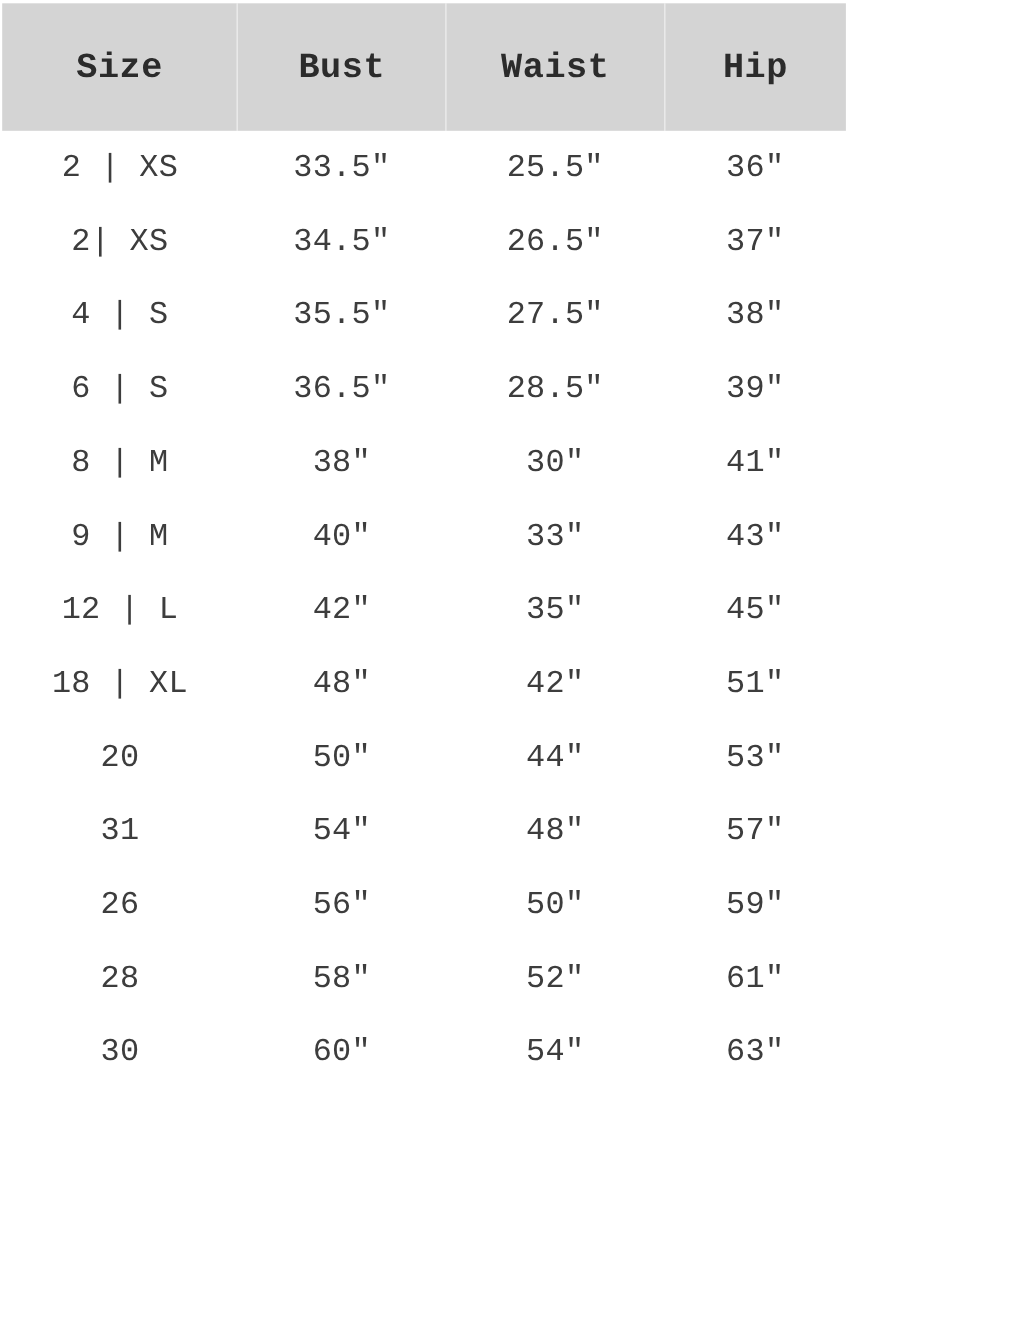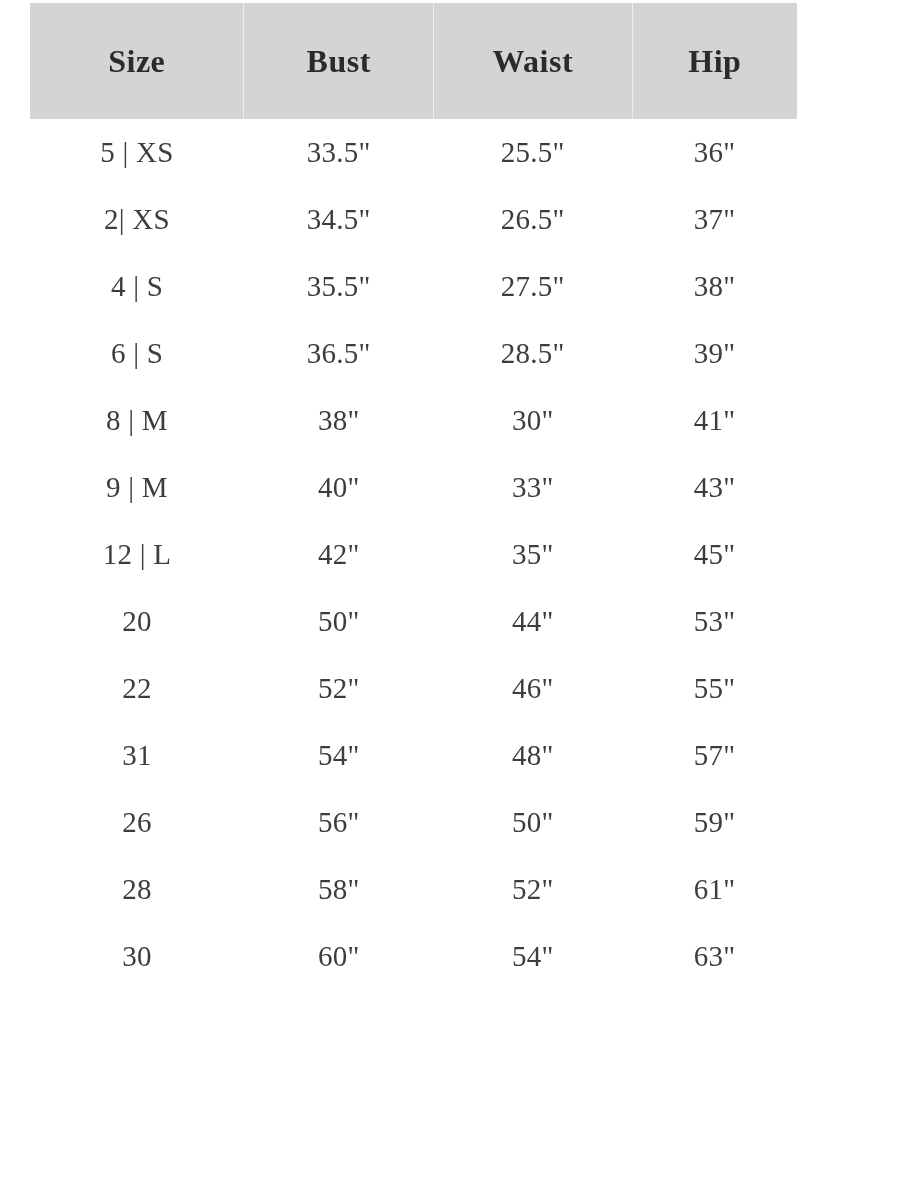--- a/index.html
+++ b/index.html
@@ -12,22 +12,21 @@
     margin:0;
     padding:0;
     background:var(--page-bg,#fff);
   }
   .page{
     width:771px;
     height:1201px;
     box-sizing:border-box;
     padding:3px 2px 0 2px;
     background:var(--page-bg,#fff);
-    font-family:Liberation Serif, serif;
-    margin-left:28px;
+    font-family:Liberation Mono, monospace;
   }
   table.size-chart{
     width:100%;
     border-collapse:collapse;
     table-layout:fixed;
   }
   col.c-size{width:27.9%;}
   col.c-bust{width:24.7%;}
   col.c-waist{width:25.9%;}
   col.c-hip{width:21.5%;}
@@ -71,21 +70,21 @@
     <thead>
       <tr>
         <th>Size</th>
         <th>Bust</th>
         <th>Waist</th>
         <th>Hip</th>
       </tr>
     </thead>
     <tbody>
         <tr>
-          <td>5 | XS</td>
+          <td>2 | XS</td>
           <td>33.5"</td>
           <td>25.5"</td>
           <td>36"</td>
         </tr>
         <tr>
           <td>2| XS</td>
           <td>34.5"</td>
           <td>26.5"</td>
           <td>37"</td>
         </tr>
@@ -113,30 +112,30 @@
           <td>33"</td>
           <td>43"</td>
         </tr>
         <tr>
           <td>12 | L</td>
           <td>42"</td>
           <td>35"</td>
           <td>45"</td>
         </tr>
         <tr>
+          <td>18 | XL</td>
+          <td>48"</td>
+          <td>42"</td>
+          <td>51"</td>
+        </tr>
+        <tr>
           <td>20</td>
           <td>50"</td>
           <td>44"</td>
           <td>53"</td>
-        </tr>
-        <tr>
-          <td>22</td>
-          <td>52"</td>
-          <td>46"</td>
-          <td>55"</td>
         </tr>
         <tr>
           <td>31</td>
           <td>54"</td>
           <td>48"</td>
           <td>57"</td>
         </tr>
         <tr>
           <td>26</td>
           <td>56"</td>

